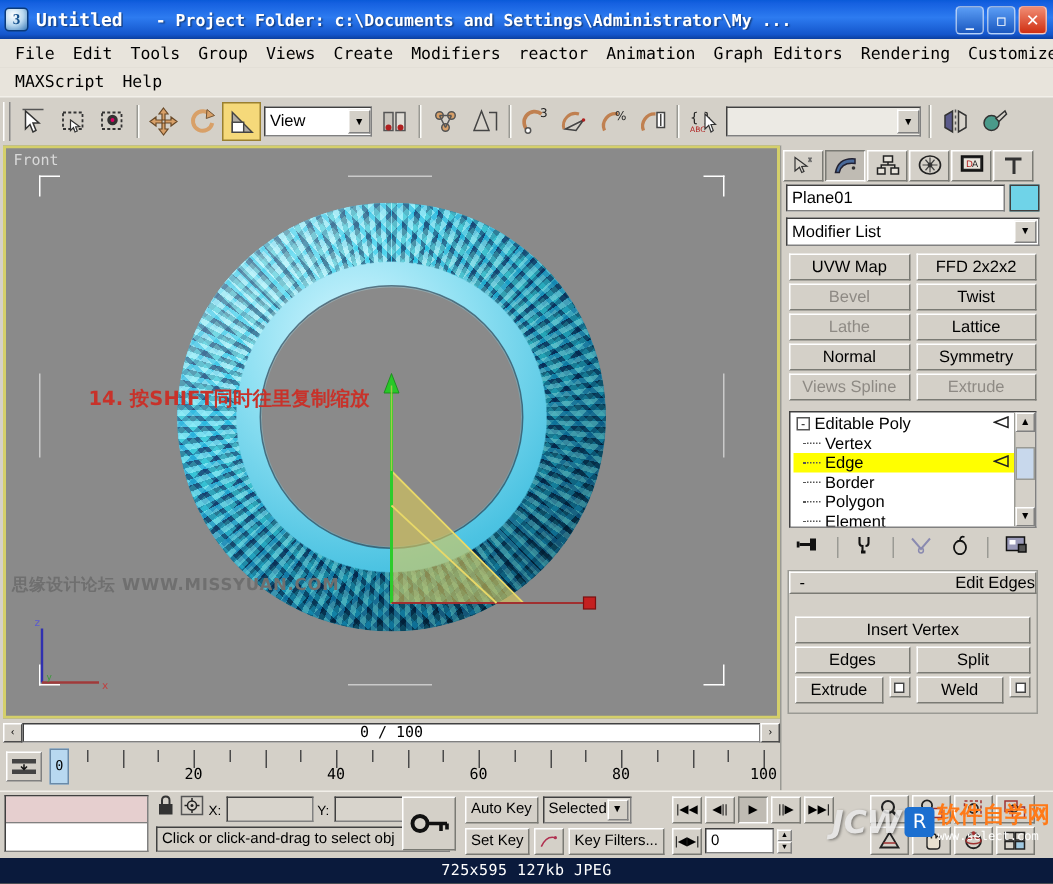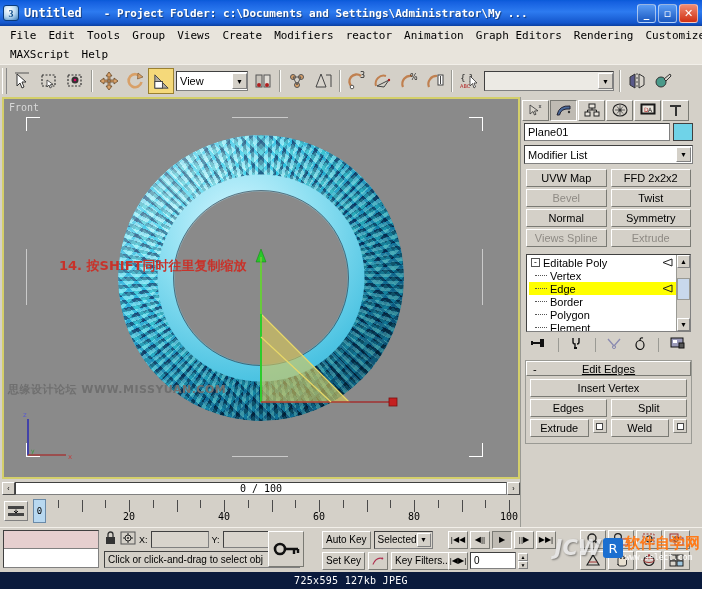--- a/index.html
+++ b/index.html
@@ -310,22 +310,22 @@
     margin: 4px 4px 0 4px;
     border: 1px solid #9a9a94; background: #d4d0c8;
   }
   .rollup-head {
     height: 15px; background: #d4d0c8;
     border: 1px solid #fff; border-right-color:#7a7a74; border-bottom-color:#7a7a74;
     display: flex; align-items: center; font-size: 11px; color:#000;
     position: relative;
   }
   .rollup-head .minus { position: absolute; left: 6px; }
-  .rollup-head .lbl { flex: 1; text-align: center; text-decoration: underline; }
-  .rollup-body { padding: 3px 4px 4px 4px; }
+  .rollup-head .lbl { flex: 1; text-align: right; }
+  .rollup-body { padding: 3px 4px 4px 4px; margin-top: 12px; }
   .spinbox {
     width: 14px; height: 14px; background: #d4d0c8;
     border: 1px solid #fff; border-right-color:#7a7a74; border-bottom-color:#7a7a74;
     display:flex;align-items:center;justify-content:center;
   }
   .spinbox i { display:block; width:7px;height:7px;border:1px solid #444; background:#fff;}
 
   
   .statusarea {
     position: absolute; left: 0; top: 527px; width: 702px; height: 45px;
@@ -348,21 +348,21 @@
     position: absolute; left: 0; top: 21px; width: 196px; height: 17px;
     background: #d4d0c8; border: 1px solid #808080; border-top-color:#404040; border-left-color:#404040;
     font-size: 10px; display: flex; align-items: center; padding-left: 3px;
     white-space: nowrap; overflow: hidden;
   }
   .keybtn {
     position: absolute; left: 268px; top: 3px; width: 36px; height: 36px;
     background: #d4d0c8; border: 1px solid #fff; border-right-color:#7a7a74; border-bottom-color:#7a7a74;
     display: flex; align-items: center; justify-content: center;
   }
-  .anim-ctrl { position: absolute; left: 310px; top: 2px; width: 109px; height: 41px; margin-left: 12px; }
+  .anim-ctrl { position: absolute; left: 310px; top: 2px; width: 109px; height: 41px; }
   .ac-row { display: flex; align-items: center; gap: 3px; height: 19px; margin-bottom: 2px; }
   .ac-btn {
     height: 18px; background: #d4d0c8;
     border: 1px solid #fff; border-right-color:#7a7a74; border-bottom-color:#7a7a74;
     font-size: 10px; display: flex; align-items: center; justify-content: center;
     padding: 0 3px; white-space: nowrap;
   }
   .ac-combo {
     flex: 1; height: 18px; background: #d8d4cc;
     border: 1px solid #808080; border-top-color:#404040; border-left-color:#404040;
@@ -743,20 +743,24 @@
     </div>
 
     <div class="btnset" id="modbtns">
         <div class="btnrow">
           <div class="mbtn">UVW Map</div>
           <div class="mbtn">FFD 2x2x2</div>
         </div>
         <div class="btnrow">
           <div class="mbtn dim">Bevel</div>
           <div class="mbtn">Twist</div>
+        </div>
+        <div class="btnrow">
+          <div class="mbtn dim">Lathe</div>
+          <div class="mbtn">Lattice</div>
         </div>
         <div class="btnrow">
           <div class="mbtn">Normal</div>
           <div class="mbtn">Symmetry</div>
         </div>
         <div class="btnrow">
           <div class="mbtn dim">Views Spline</div>
           <div class="mbtn dim">Extrude</div>
         </div>
       </div>

